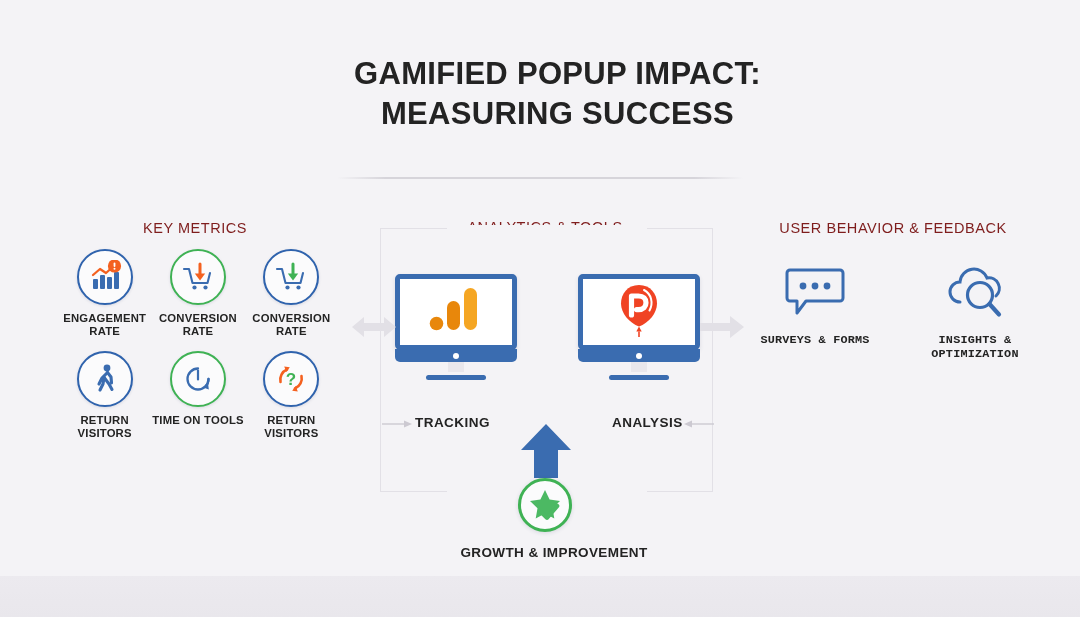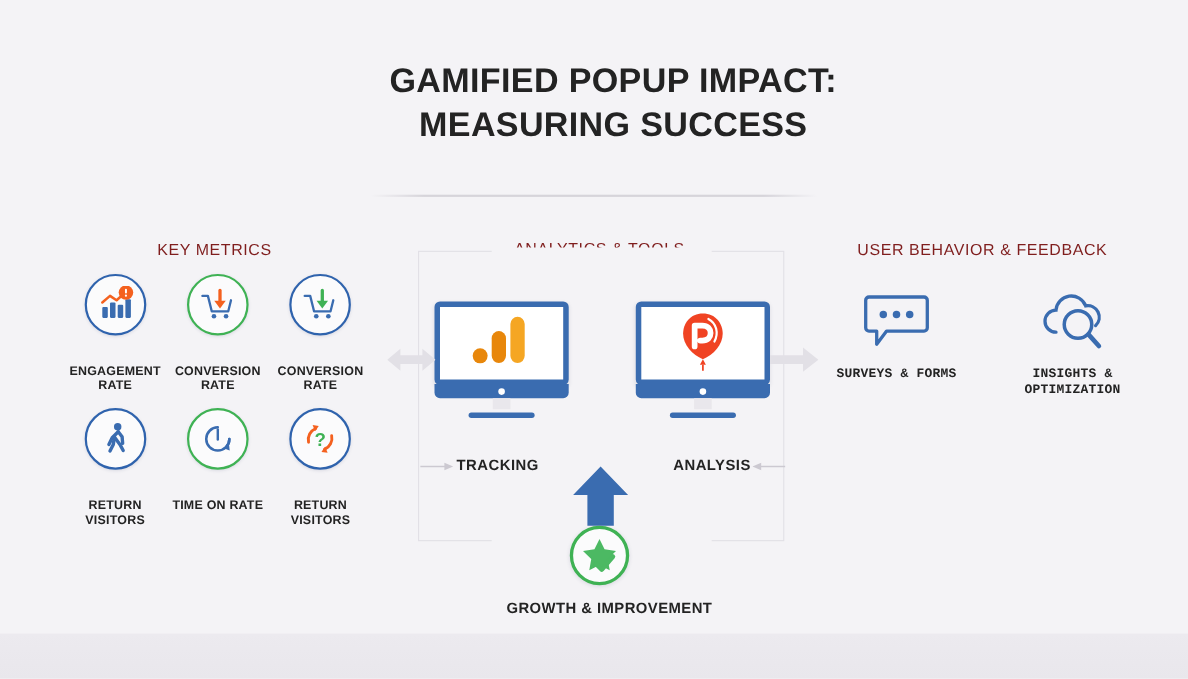--- a/index.html
+++ b/index.html
@@ -34,21 +34,21 @@
   }
   #h-key{ top:220px; left:0; width:390px; }
   #h-an{ top:219px; left:380px; width:330px; }
   #h-ub{ top:220px; left:706px; width:374px;text-align:center; }
 
   
   .metrics{
     position:absolute; top:249px; left:58px; width:280px;
     display:grid; grid-template-columns:repeat(3,1fr); row-gap:12px; column-gap:0;
   }
-  .metric{ display:flex; flex-direction:column; align-items:center;gap:20px; }
+  .metric{ display:flex; flex-direction:column; align-items:center; }
   .ring{
     width:56px; height:56px; border-radius:50%;
     background:#fbfbfc; display:flex; align-items:center; justify-content:center;
     box-shadow:0 1px 3px rgba(40,50,90,.13);
   }
   .ring.blue{ border:2.4px solid #2f63ad; }
   .ring.green{ border:2.4px solid #3fb254; }
   .m-label{
     margin-top:7px; font-size:11.3px; font-weight:bold; line-height:1.18;
     text-align:center; color:#232323; letter-spacing:.2px;
@@ -195,21 +195,21 @@
 
     <div class="metric">
       <div class="ring green">
         <svg width="34" height="34" viewBox="0 0 34 34">
           <path d="M27.5 17 A10.5 10.5 0 1 1 17 6.5" fill="none" stroke="#3a6cb0" stroke-width="2.3" stroke-linecap="round"></path>
           <path d="M27.5 17 A10.5 10.5 0 0 1 24.5 24.5" fill="none" stroke="#3a6cb0" stroke-width="2.3" stroke-linecap="round"></path>
           <polygon points="27.8,27.6 22.3,25.4 27.2,22.2" fill="#3a6cb0"></polygon>
           <line x1="17" y1="8.5" x2="17" y2="17.5" stroke="#3a6cb0" stroke-width="2.2" stroke-linecap="round"></line>
         </svg>
       </div>
-      <div class="m-label">TIME ON RATE</div>
+      <div class="m-label">TIME ON TOOLS</div>
     </div>
 
     <div class="metric">
       <div class="ring blue">
         <svg width="34" height="34" viewBox="0 0 34 34">
           <path d="M6.5 20 A11 11 0 0 1 13 7.5" fill="none" stroke="#f4611f" stroke-width="2.6" stroke-linecap="round"></path>
           <polygon points="15.8,5.2 10.2,4.4 12.4,10" fill="#f4611f"></polygon>
           <path d="M27.5 14 A11 11 0 0 1 21 26.5" fill="none" stroke="#f4611f" stroke-width="2.6" stroke-linecap="round"></path>
           <polygon points="18.2,28.8 23.8,29.6 21.6,24" fill="#f4611f"></polygon>
           <text x="17" y="23" font-family="Liberation Sans, sans-serif" font-size="17" font-weight="bold" fill="#3fb254" text-anchor="middle">?</text>

